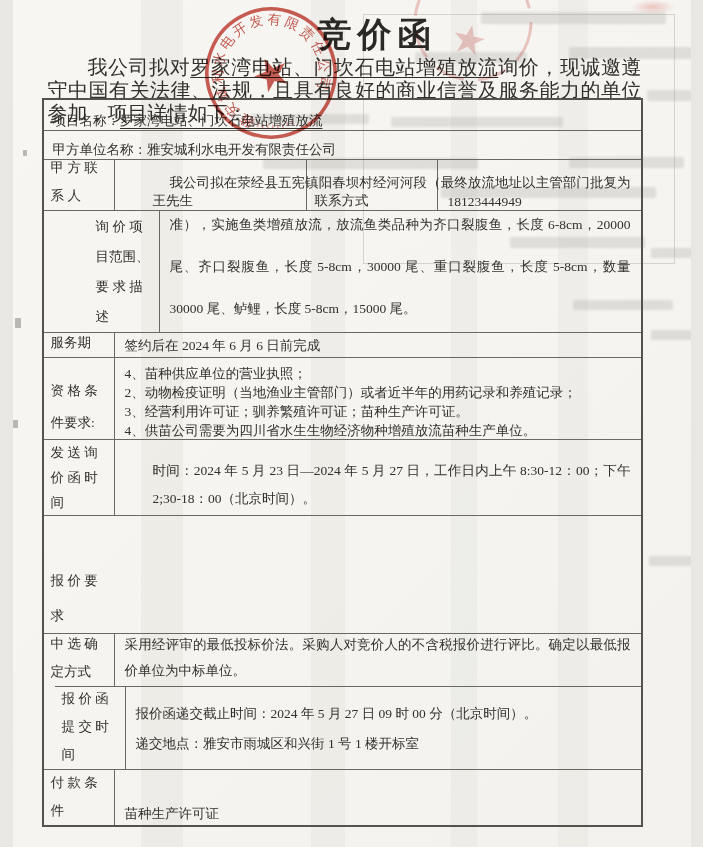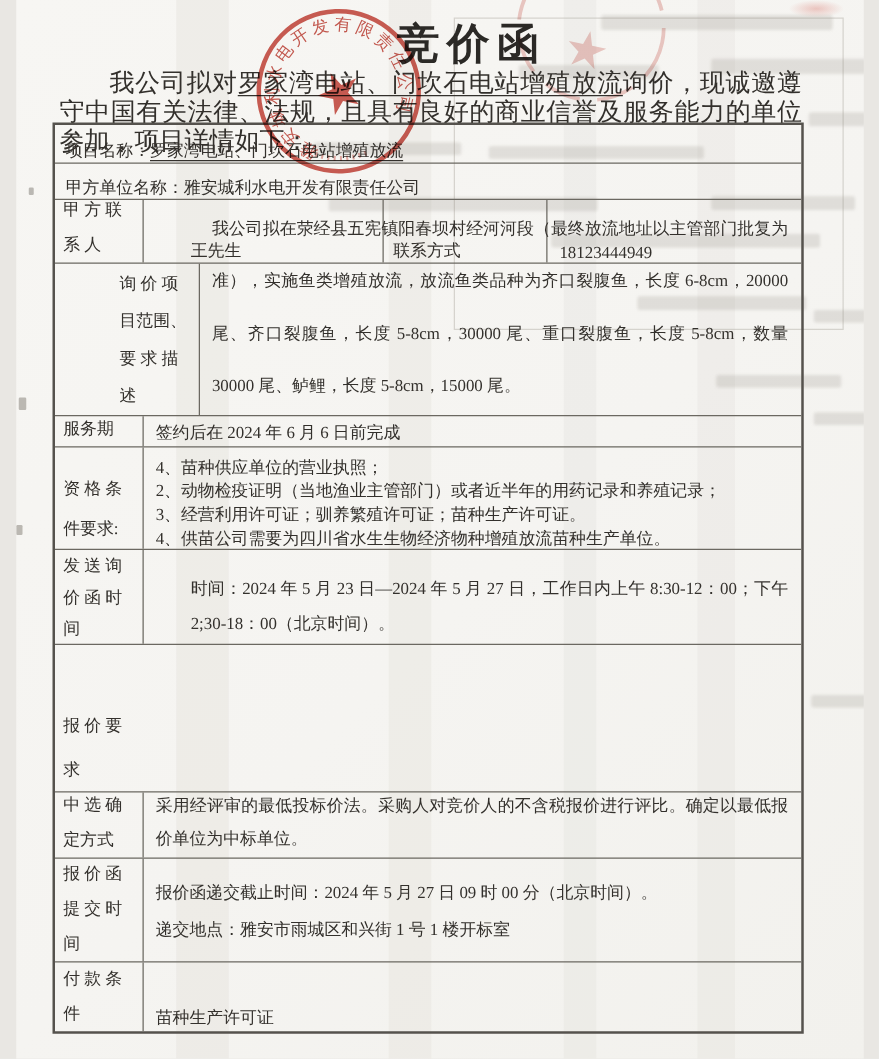--- a/index.html
+++ b/index.html
@@ -57,21 +57,21 @@
   .r7{height:76px;}
   .r7 .cont{line-height:28px;padding-left:38px;}
   .r7 .lab{line-height:25px;}
   .r8{height:118px;}
   .r8 .cont{display:block;padding-top:4px;}
   .r8 .lab{line-height:35px;}
   .p1{line-height:29px;}
   .p2{line-height:19px;}
   .r9{height:53px;}
   .r9 .cont{line-height:26px;}
-  .r10{height:83px;}
+  .r10{height:83px;margin-left:11px;}
   .r10 .cont{display:block;padding-top:12px;line-height:30px;}
   .r11{height:56px;}
   .c-name{width:192px;flex:0 0 192px;padding-left:38px;box-sizing:border-box;}
   .c-mlabel{width:131px;flex:0 0 131px;padding-left:8px;box-sizing:border-box;}
   .c-phone{flex:1 1 auto;padding-left:10px;font-family:"Liberation Serif","DejaVu Serif",serif;}
 
   
   .stamp{position:absolute;mix-blend-mode:multiply;pointer-events:none;}
   .stamp-main{left:173px;top:-12px;width:170px;height:170px;opacity:.82;}
   .stamp-faint{left:390px;top:-48px;width:140px;height:140px;opacity:.28;}

